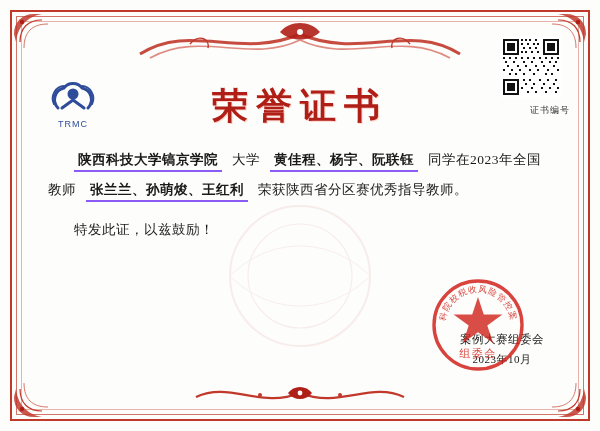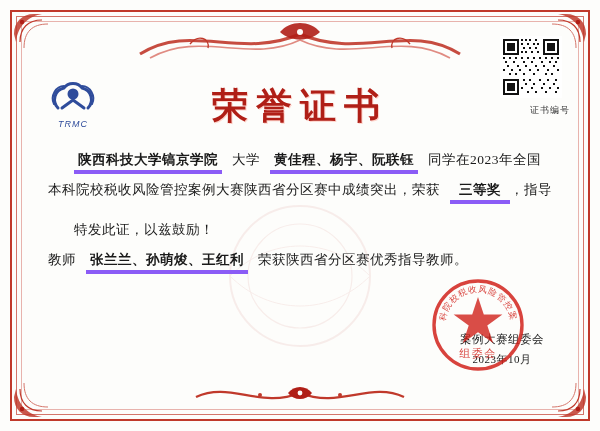--- a/index.html
+++ b/index.html
@@ -123,21 +123,20 @@
     height: 58px;
     text-align: center;
   }
   .logo .mark { display:block; margin: 0 auto; }
   .logo .logo-text {
     font-family: "Liberation Sans", sans-serif;
     font-size: 9px;
     letter-spacing: 1px;
     color: #2f4c9b;
     margin-top: 1px;
-    font-style: italic;
   }
 
   
   .title {
     position: absolute;
     left: 0;
     right: 0;
     top: 82px;
     text-align: center;
     font-family: "DejaVu Serif", serif;
@@ -156,21 +155,21 @@
     top: 145px;
     font-size: 13.5px;
     color: #1a1a1a;
     line-height: 30px;
     letter-spacing: 0.5px;
   }
   .line { white-space: normal; }
   .indent { display: inline-block; width: 26px; }
   .fill {
     display: inline-block;
-    border-bottom: 4px solid #8b5cf6;
+    border-bottom: 2px solid #8b5cf6;
     text-align: center;
     font-weight: bold;
     padding: 0 4px;
     line-height: 20px;
   }
   .fill.w-school { min-width: 134px; }
   .fill.w-names  { min-width: 112px; }
   .fill.w-prize  { min-width: 52px; }
   .fill.w-teachers { min-width: 138px; }
   .sp { display:inline-block; width: 10px; }
@@ -392,27 +391,24 @@
     <div class="logo-text">TRMC</div>
   </div>
 
   <div class="title">荣誉证书</div>
 
   <div class="body-text">
     <div class="line">
       <span class="indent"></span><span class="fill w-school">陕西科技大学镐京学院</span><span class="sp"></span><span>大学</span><span class="sp"></span><span class="fill w-names">黄佳程、杨宇、阮联钰</span><span class="sp"></span><span>同学在2023年全国</span>
     </div>
     <div class="line">
-      <span>本科院校税收风险管控案例大赛陕西省分区赛中成绩突出，荣获</span><span class="sp"></span><span class="fill w-prize">三等奖</span><span>，指导</span>
+      <span>教师</span><span class="sp"></span><span class="fill w-teachers">张兰兰、孙萌焌、王红利</span><span class="sp"></span><span>荣获陕西省分区赛优秀指导教师。</span>
     </div>
     <div class="line closing">
       <span class="indent"></span><span>特发此证，以兹鼓励！</span>
-    </div>
-    <div class="line">
-      <span>教师</span><span class="sp"></span><span class="fill w-teachers">张兰兰、孙萌焌、王红利</span><span class="sp"></span><span>荣获陕西省分区赛优秀指导教师。</span>
     </div>
   </div>
 
   <div class="sign-block">
     <div class="org-line">案例大赛组委会</div>
     <div class="date-line">2023年10月</div>
   </div>
 
   <div class="seal">
     <svg width="96" height="96" viewBox="0 0 96 96">

